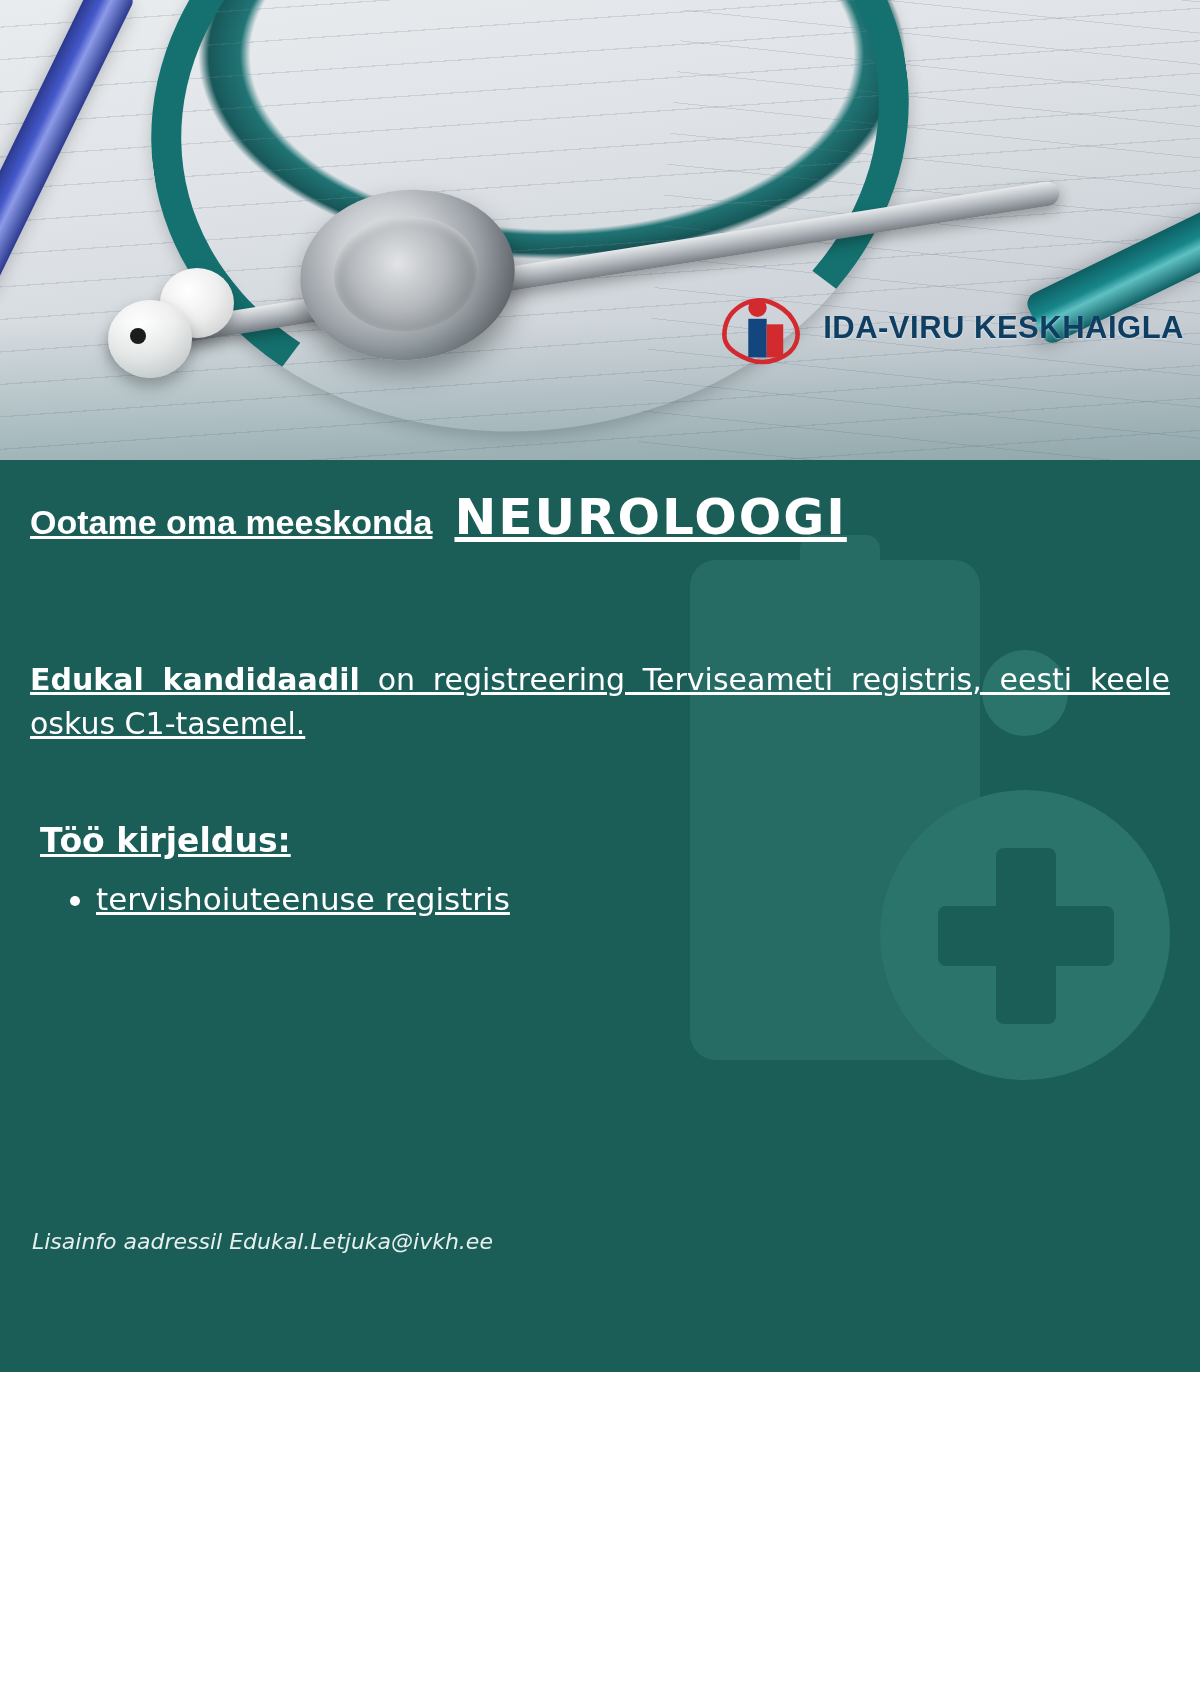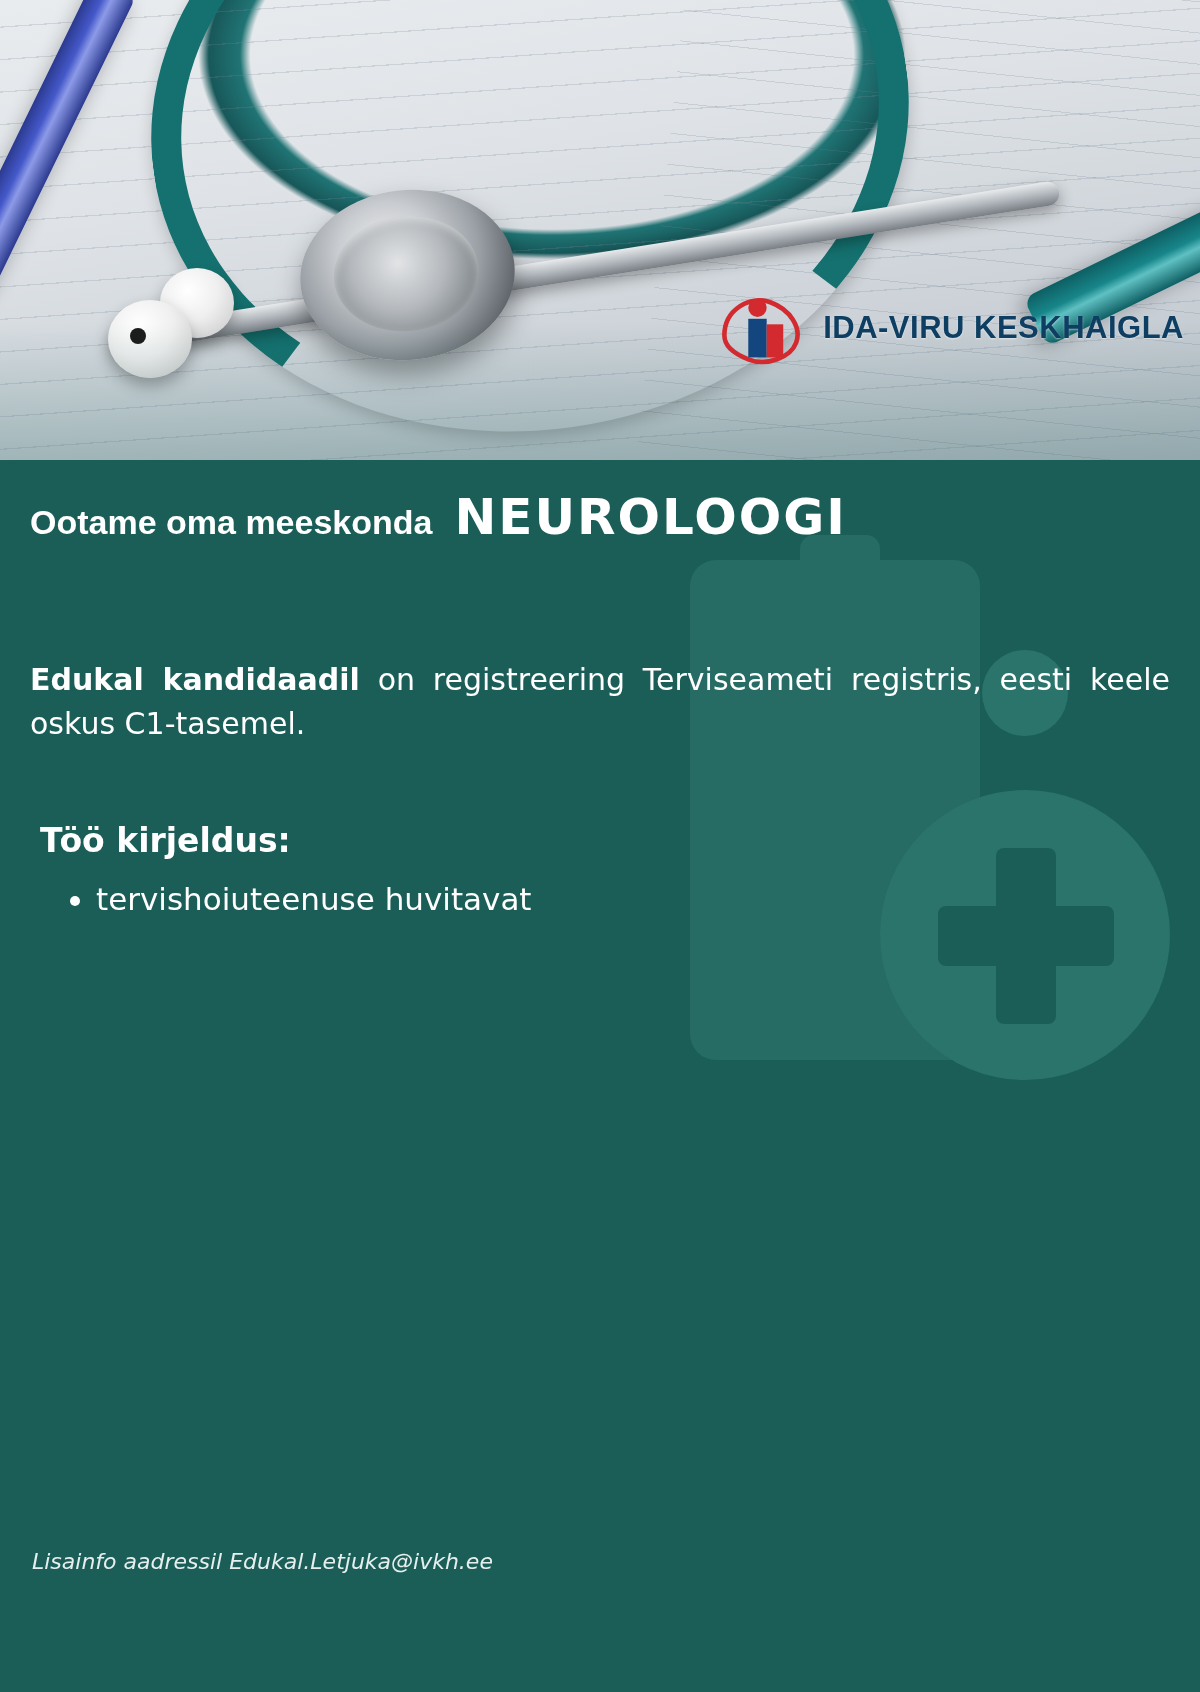--- a/index.html
+++ b/index.html
@@ -9,21 +9,21 @@
   }
   body {
     width: 1200px;
     height: 1692px;
     font-family: "DejaVu Sans", sans-serif;
     overflow: hidden;
   }
   .poster {
     position: relative;
     width: 1200px;
-    height: 1692px;
+    height: 1372px;
     background: #1b5e58;
     overflow: hidden;
   }
 
   
   .hero {
     position: relative;
     width: 1200px;
     height: 460px;
     overflow: hidden;
@@ -227,20 +227,21 @@
     background: #2a746c;
     border-radius: 50%;
   }
 
   
   .content {
     position: relative;
     z-index: 3;
     padding: 0 30px;
     color: #ffffff;
+    text-decoration: underline;
   }
   .headline {
     display: flex;
     align-items: baseline;
     gap: 22px;
     padding-top: 28px;
   }
   .headline-lead {
     font-family: "Liberation Sans", sans-serif;
     font-size: 34px;
@@ -343,19 +344,19 @@
       <span class="headline-lead">Ootame oma meeskonda</span>
       <span class="headline-role">NEUROLOOGI</span>
     </div>
 
     <p class="req">
       <b>Edukal kandidaadil</b><span> on registreering Terviseameti registris, eesti keele oskus C1-tasemel.</span>
     </p>
 
     <div class="section-title">Töö kirjeldus:</div>
     <ul class="bullets">
-      <li>tervishoiuteenuse huvitavat</li>
+      <li>tervishoiuteenuse registris</li>
     </ul>
 
   </div>
 
   <div class="footer">Lisainfo aadressil Edukal.Letjuka@ivkh.ee</div>
 </div>
 
 </body></html>

